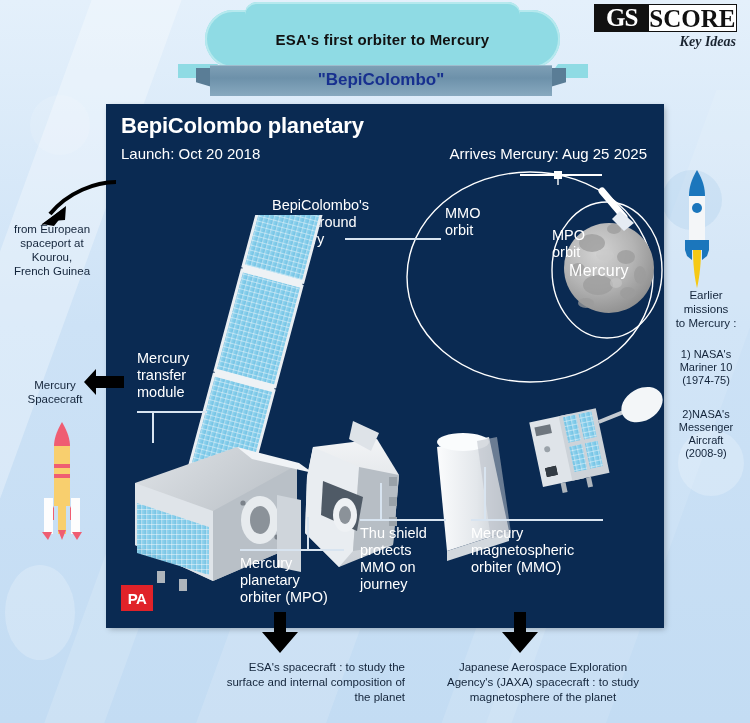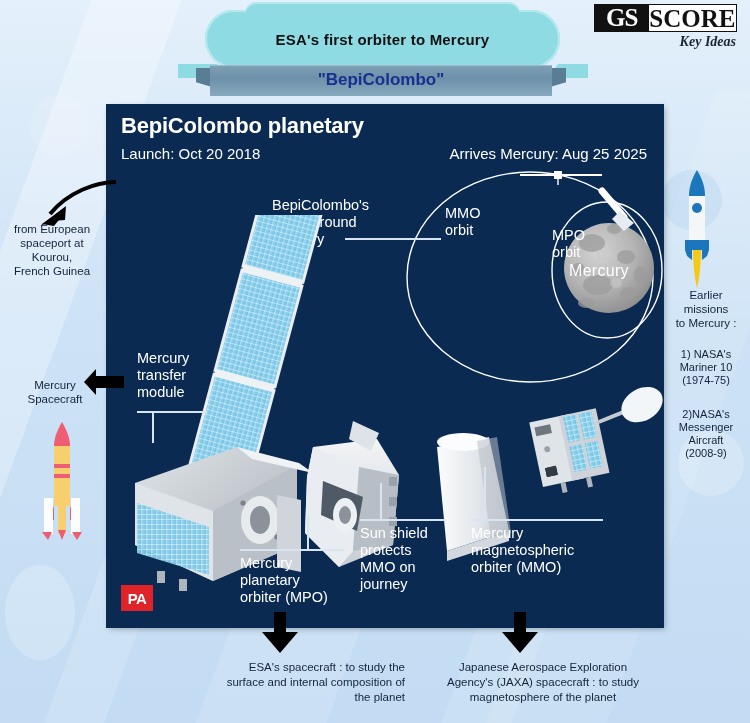--- a/index.html
+++ b/index.html
@@ -268,21 +268,21 @@
 module</div>
     <div class="leader" style="left:30px;top:306px;width:70px;height:1.6px;"></div>
     <div class="leader" style="left:45px;top:306px;width:1.6px;height:32px;"></div>
 
     <div class="plabel" style="left:133px;top:450px;width:120px;white-space:pre-line;">Mercury
 planetary
 orbiter (MPO)</div>
     <div class="leader" style="left:133px;top:444px;width:104px;height:1.6px;"></div>
     <div class="leader" style="left:200px;top:412px;width:1.6px;height:32px;"></div>
 
-    <div class="plabel" style="left:253px;top:420px;width:92px;white-space:pre-line;">Sun shield
+    <div class="plabel" style="left:253px;top:420px;width:92px;white-space:pre-line;">Thu shield
 protects
 MMO on
 journey</div>
     <div class="leader" style="left:253px;top:414px;width:86px;height:1.6px;"></div>
     <div class="leader" style="left:273px;top:378px;width:1.6px;height:36px;"></div>
 
     <div class="plabel" style="left:364px;top:420px;width:140px;white-space:pre-line;">Mercury
 magnetospheric
 orbiter (MMO)</div>
     <div class="leader" style="left:364px;top:414px;width:132px;height:1.6px;"></div>

